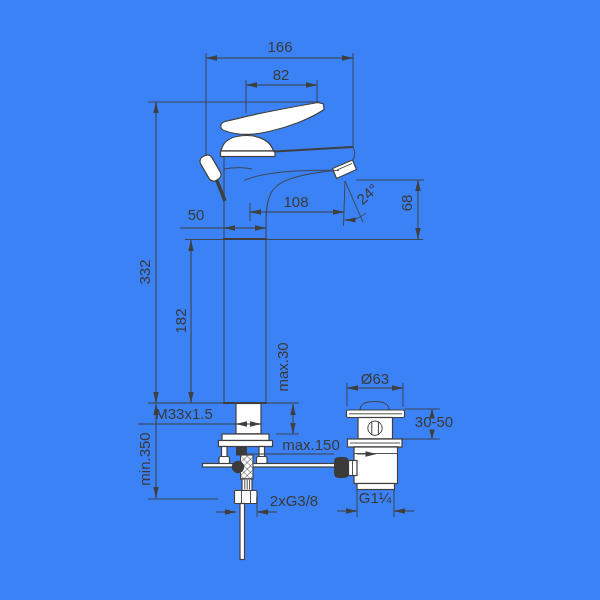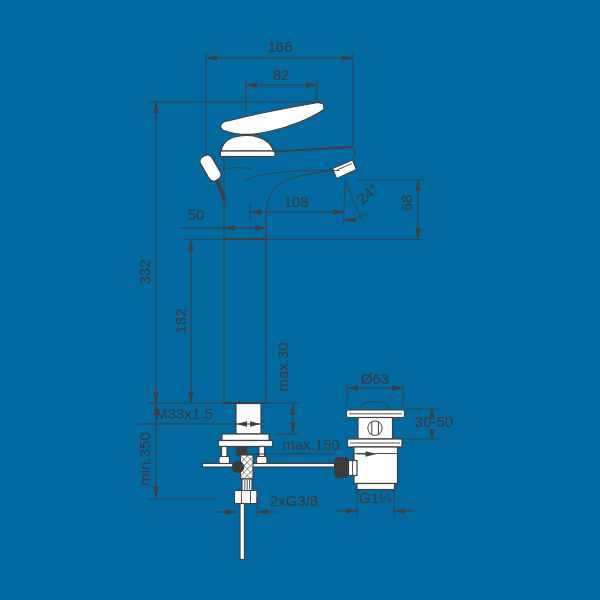--- a/index.html
+++ b/index.html
@@ -1,16 +1,16 @@
 <!DOCTYPE html>
 <html><head>
 <meta charset="utf-8">
 <style>
   html,body{margin:0;padding:0;background:#ffffff;}
-  .stage{position:relative;width:600px;height:600px;background:#0369a1;overflow:hidden;
+  .stage{position:relative;width:600px;height:600px;background:#3b82f6;overflow:hidden;
          font-family:"Liberation Sans", sans-serif;}
   svg text{font-family:"Liberation Sans", sans-serif;font-size:15px;fill:#3a3a3a;}
   .ln{stroke:#3f3f3f;stroke-width:1;fill:none;}
   .ln2{stroke:#3f3f3f;stroke-width:2.2;fill:none;stroke-linecap:round;}
   .thin{stroke:#3f3f3f;stroke-width:0.9;fill:none;}
   .part{stroke:#3f3f3f;stroke-width:1.2;fill:#ffffff;}
   .dark{fill:#3b3b3b;stroke:#3b3b3b;}
   .arr{fill:#3f3f3f;stroke:none;}
 </style>
 </head>

